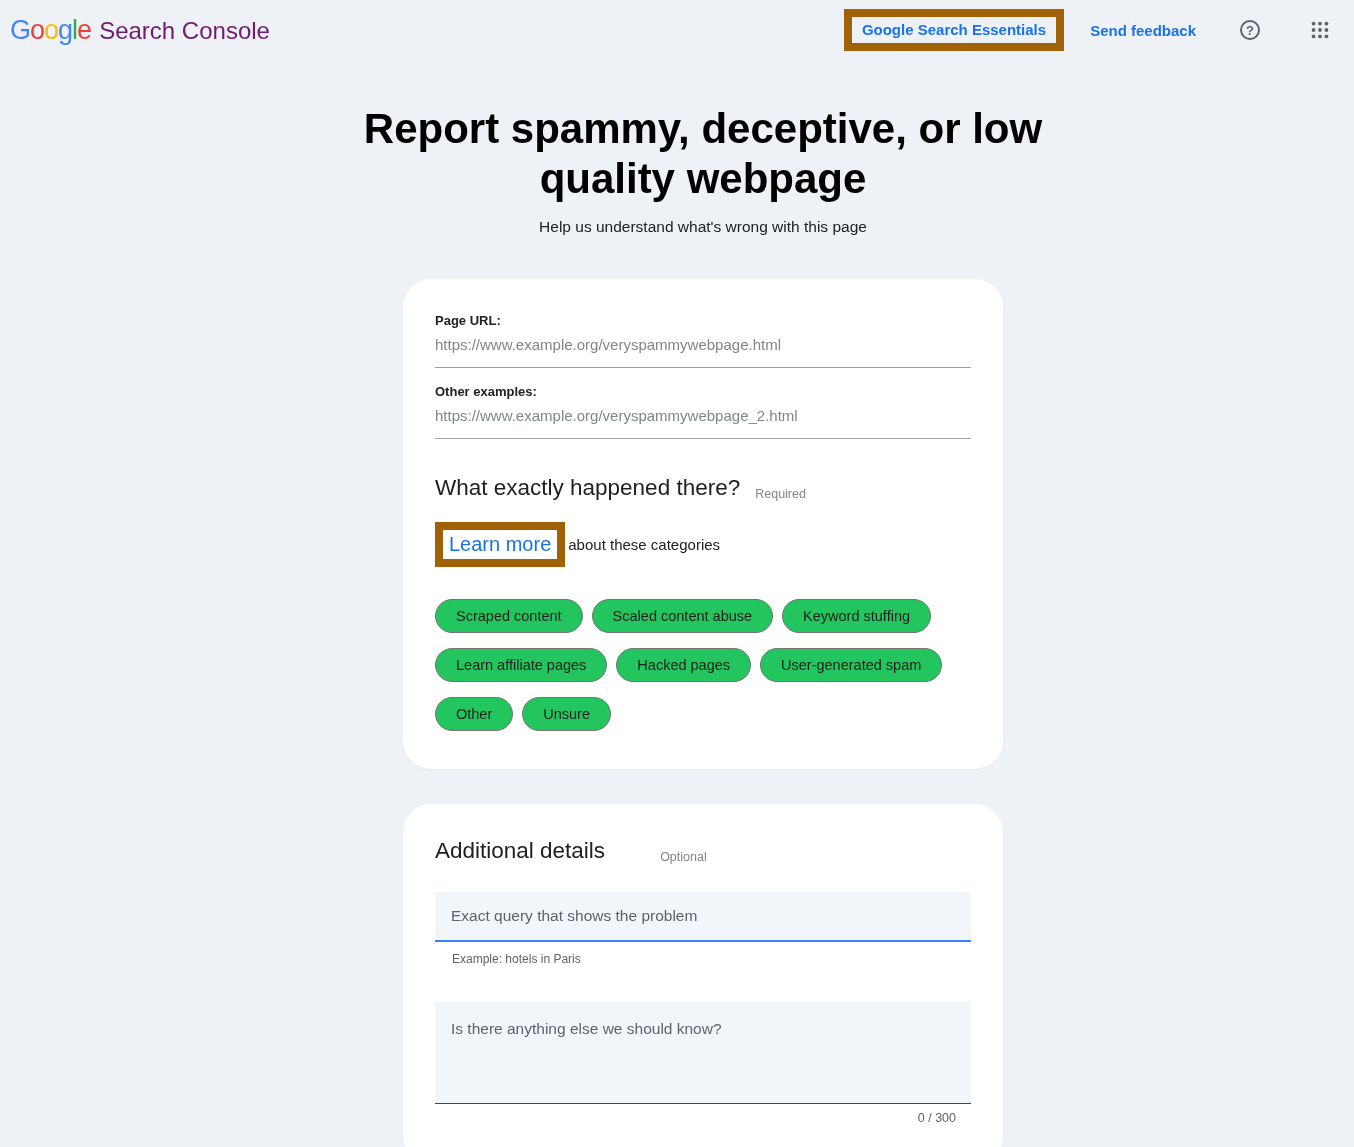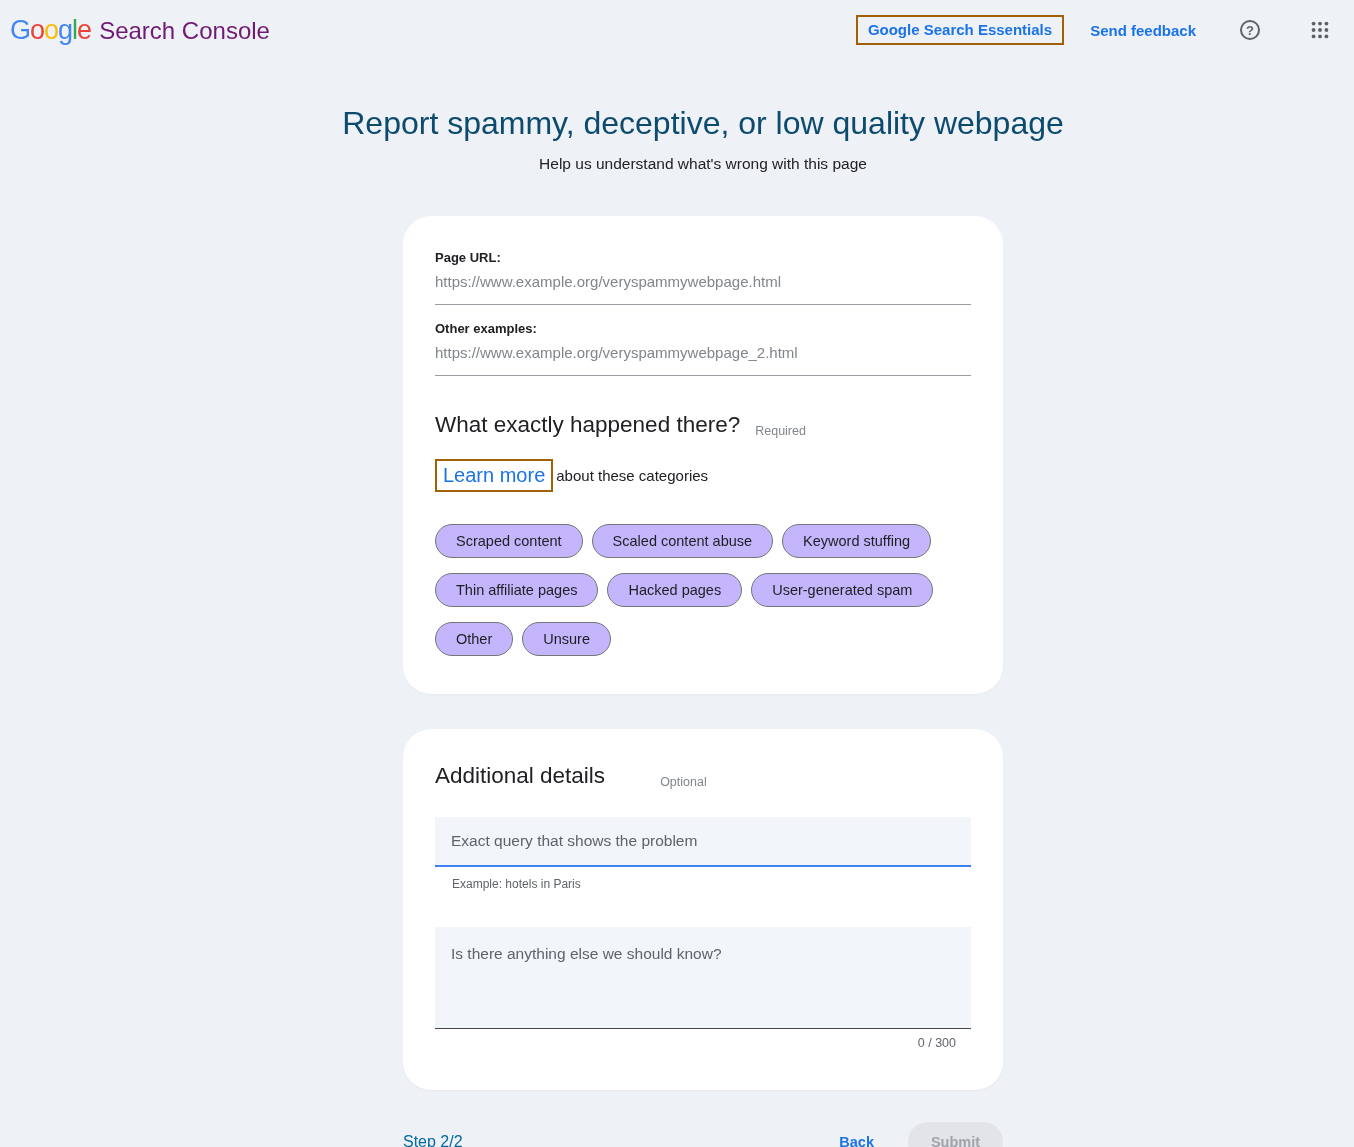--- a/index.html
+++ b/index.html
@@ -17,21 +17,21 @@
   .header {
     display: flex;
     align-items: center;
     height: 60px;
     padding: 0 14px 0 10px;
   }
   .logo { display: flex; align-items: baseline; cursor: pointer; }
   .logo-word { font-size: 27px; font-weight: 500; letter-spacing: -1px; line-height: 1; }
   .logo-suffix { font-size: 24px; color: #701a75; margin-left: 8px; line-height: 1; }
   .header-actions { margin-left: auto; display: flex; align-items: center; }
-  .annotation-box { border: 2px solid #a16207; }
+  .annotation-box { border: 8px solid #a16207; }
   .essentials-box { padding: 4px 10px; margin-right: 26px; }
   .header-link {
     color: #1a73e8; font-size: 15px; font-weight: bold;
     text-decoration: none; cursor: pointer; white-space: nowrap;
   }
   .feedback { margin-right: 34px; }
   .icon-btn {
     width: 40px; height: 40px; display: flex; align-items: center;
     justify-content: center; cursor: pointer; border: none; background: transparent; padding: 0;
   }
@@ -39,21 +39,21 @@
     width: 20px; height: 20px; border: 2px solid #5f6368; border-radius: 50%;
     color: #5f6368; font-size: 13px; font-weight: bold;
     display: flex; align-items: center; justify-content: center; line-height: 1;
   }
   .apps-btn { margin-left: 30px; }
 
   
   .main { width: 600px; margin-left: 403px; }
   .page-title {
     width: 800px; margin: 44px 0 0 -100px; text-align: center;
-    font-size: 32px; font-weight: 400; color: #0c4a6e; line-height: 1.2;
+    font-size: 42px; font-weight: 700; color: #000000; line-height: 1.2;
   }
   .page-subtitle {
     width: 800px; margin: 13px 0 0 -100px; text-align: center;
     font-size: 15.5px; color: #202124;
   }
 
   
   .card {
     width: 600px; background: #ffffff; border-radius: 28px;
     padding: 34px 32px 38px; margin-top: 43px;
@@ -73,21 +73,21 @@
   .section-heading { font-size: 22.5px; font-weight: 400; color: #202124; }
   .req-opt { font-size: 12.5px; color: #80868b; margin-left: 15px; }
 
   .learn-line { margin-top: 21px; font-size: 15px; color: #202124; display: flex; align-items: center; }
   .learn-box { padding: 3px 6px; margin-right: 3px; display: inline-block; }
   .learn-link { color: #1a73e8; text-decoration: none; cursor: pointer; font-size: 20px; }
 
   .chips { display: flex; flex-wrap: wrap; column-gap: 9px; row-gap: 15px; margin-top: 32px; }
   .chip {
     height: 34px; padding: 0 20px; border: 1px solid #747775; border-radius: 17px;
-    background: #c4b5fd; font-family: "Liberation Sans", sans-serif;
+    background: #22c55e; font-family: "Liberation Sans", sans-serif;
     font-size: 14.5px; font-weight: 500; color: #1f1f1f;
     display: flex; align-items: center; cursor: pointer; white-space: nowrap;
   }
 
   
   .details .section-heading-row { margin-top: 0; gap: 40px; }
   .query-input {
     display: block; width: 100%; height: 50px; margin-top: 28px;
     background: #f2f5fa; border: none; border-bottom: 2px solid #3b82f6;
     font-family: "Liberation Sans", sans-serif; font-size: 15.5px; color: #202124;
@@ -176,21 +176,21 @@
       <span class="annotation-box learn-box">
         <a class="learn-link">Learn more</a>
       </span>
       <span>about these categories</span>
     </div>
 
     <div class="chips">
         <button class="chip">Scraped content</button>
         <button class="chip">Scaled content abuse</button>
         <button class="chip">Keyword stuffing</button>
-        <button class="chip">Thin affiliate pages</button>
+        <button class="chip">Learn affiliate pages</button>
         <button class="chip">Hacked pages</button>
         <button class="chip">User-generated spam</button>
         <button class="chip">Other</button>
         <button class="chip">Unsure</button>
       </div>
   </div>
 
   <div class="card details">
     <div class="section-heading-row">
       <span class="section-heading">Additional details</span>

